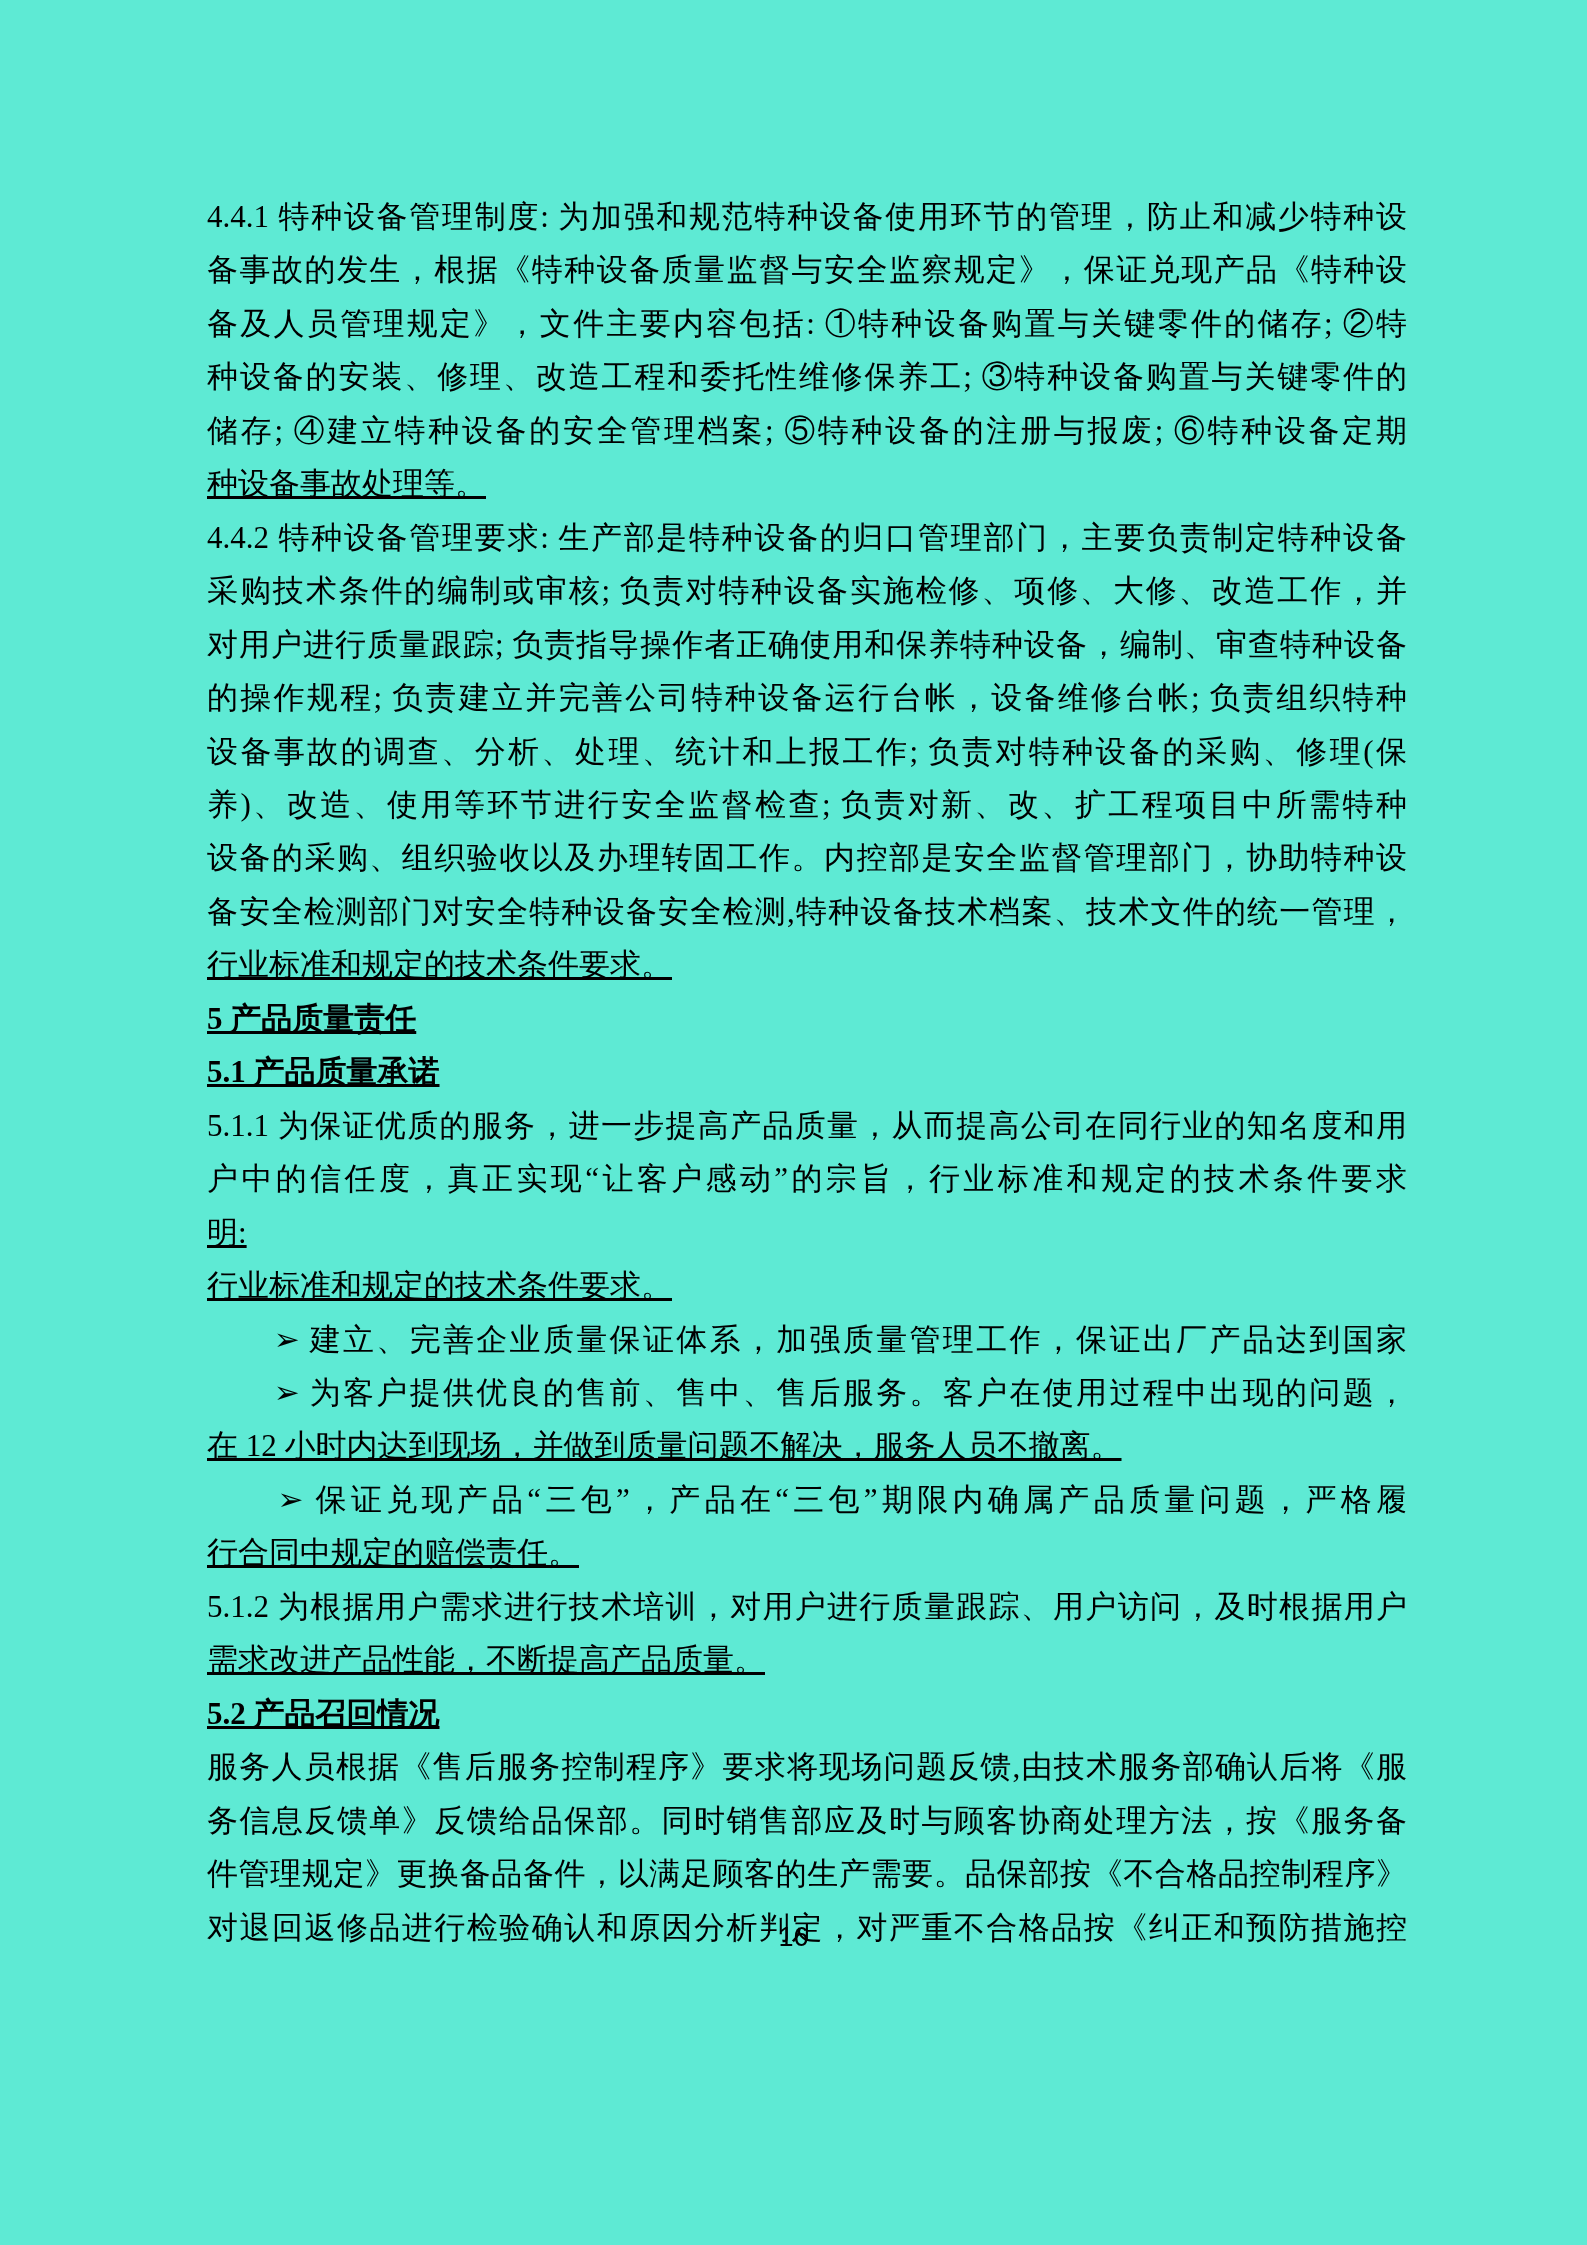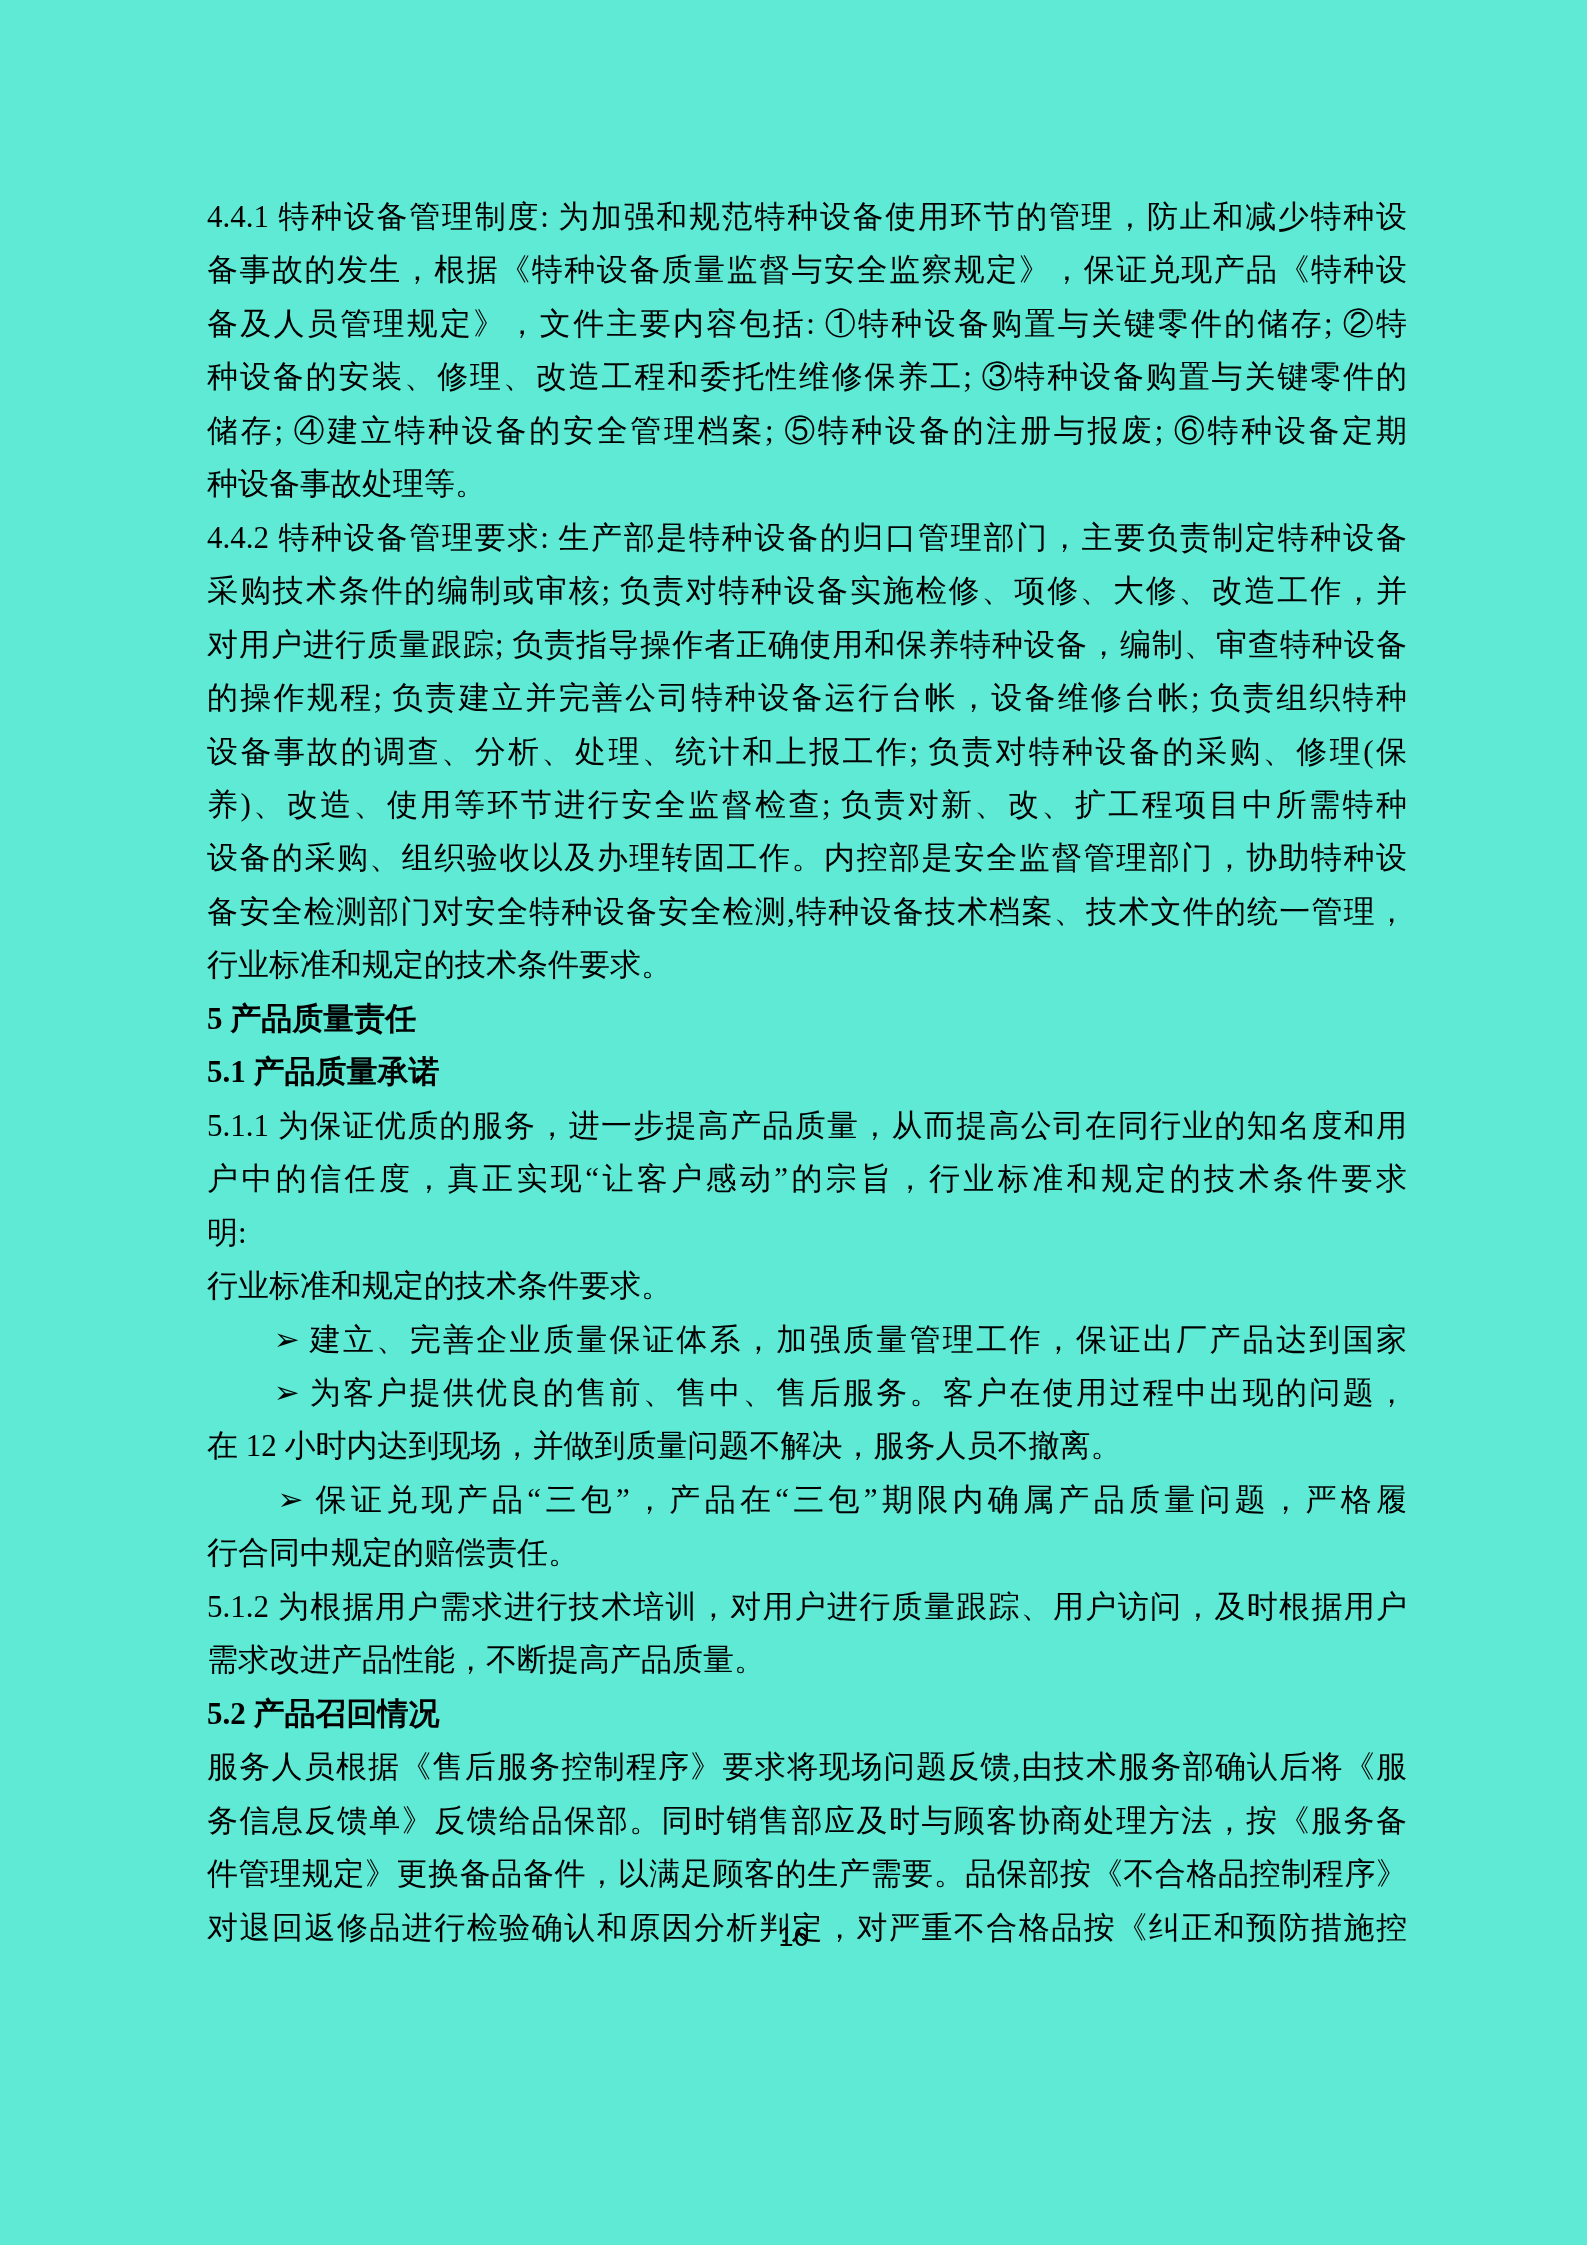--- a/index.html
+++ b/index.html
@@ -14,21 +14,21 @@
     font-family: "Liberation Serif", "DejaVu Serif", serif;
   }
   .block { margin: 0; padding: 0; }
   .line {
     font-size: 31px;
     line-height: 53.45px;
     text-align: justify;
     text-align-last: justify;
     color: #000000;
   }
-  .line.last { text-align-last: left; }
+  .line.last { text-align-last: left; text-decoration: underline; }
   .block.heading .line {
     font-weight: 700;
     text-align-last: left;
   }
   .page-number {
     position: absolute;
     top: 1922px;
     left: 0;
     width: 100%;
     text-align: center;

